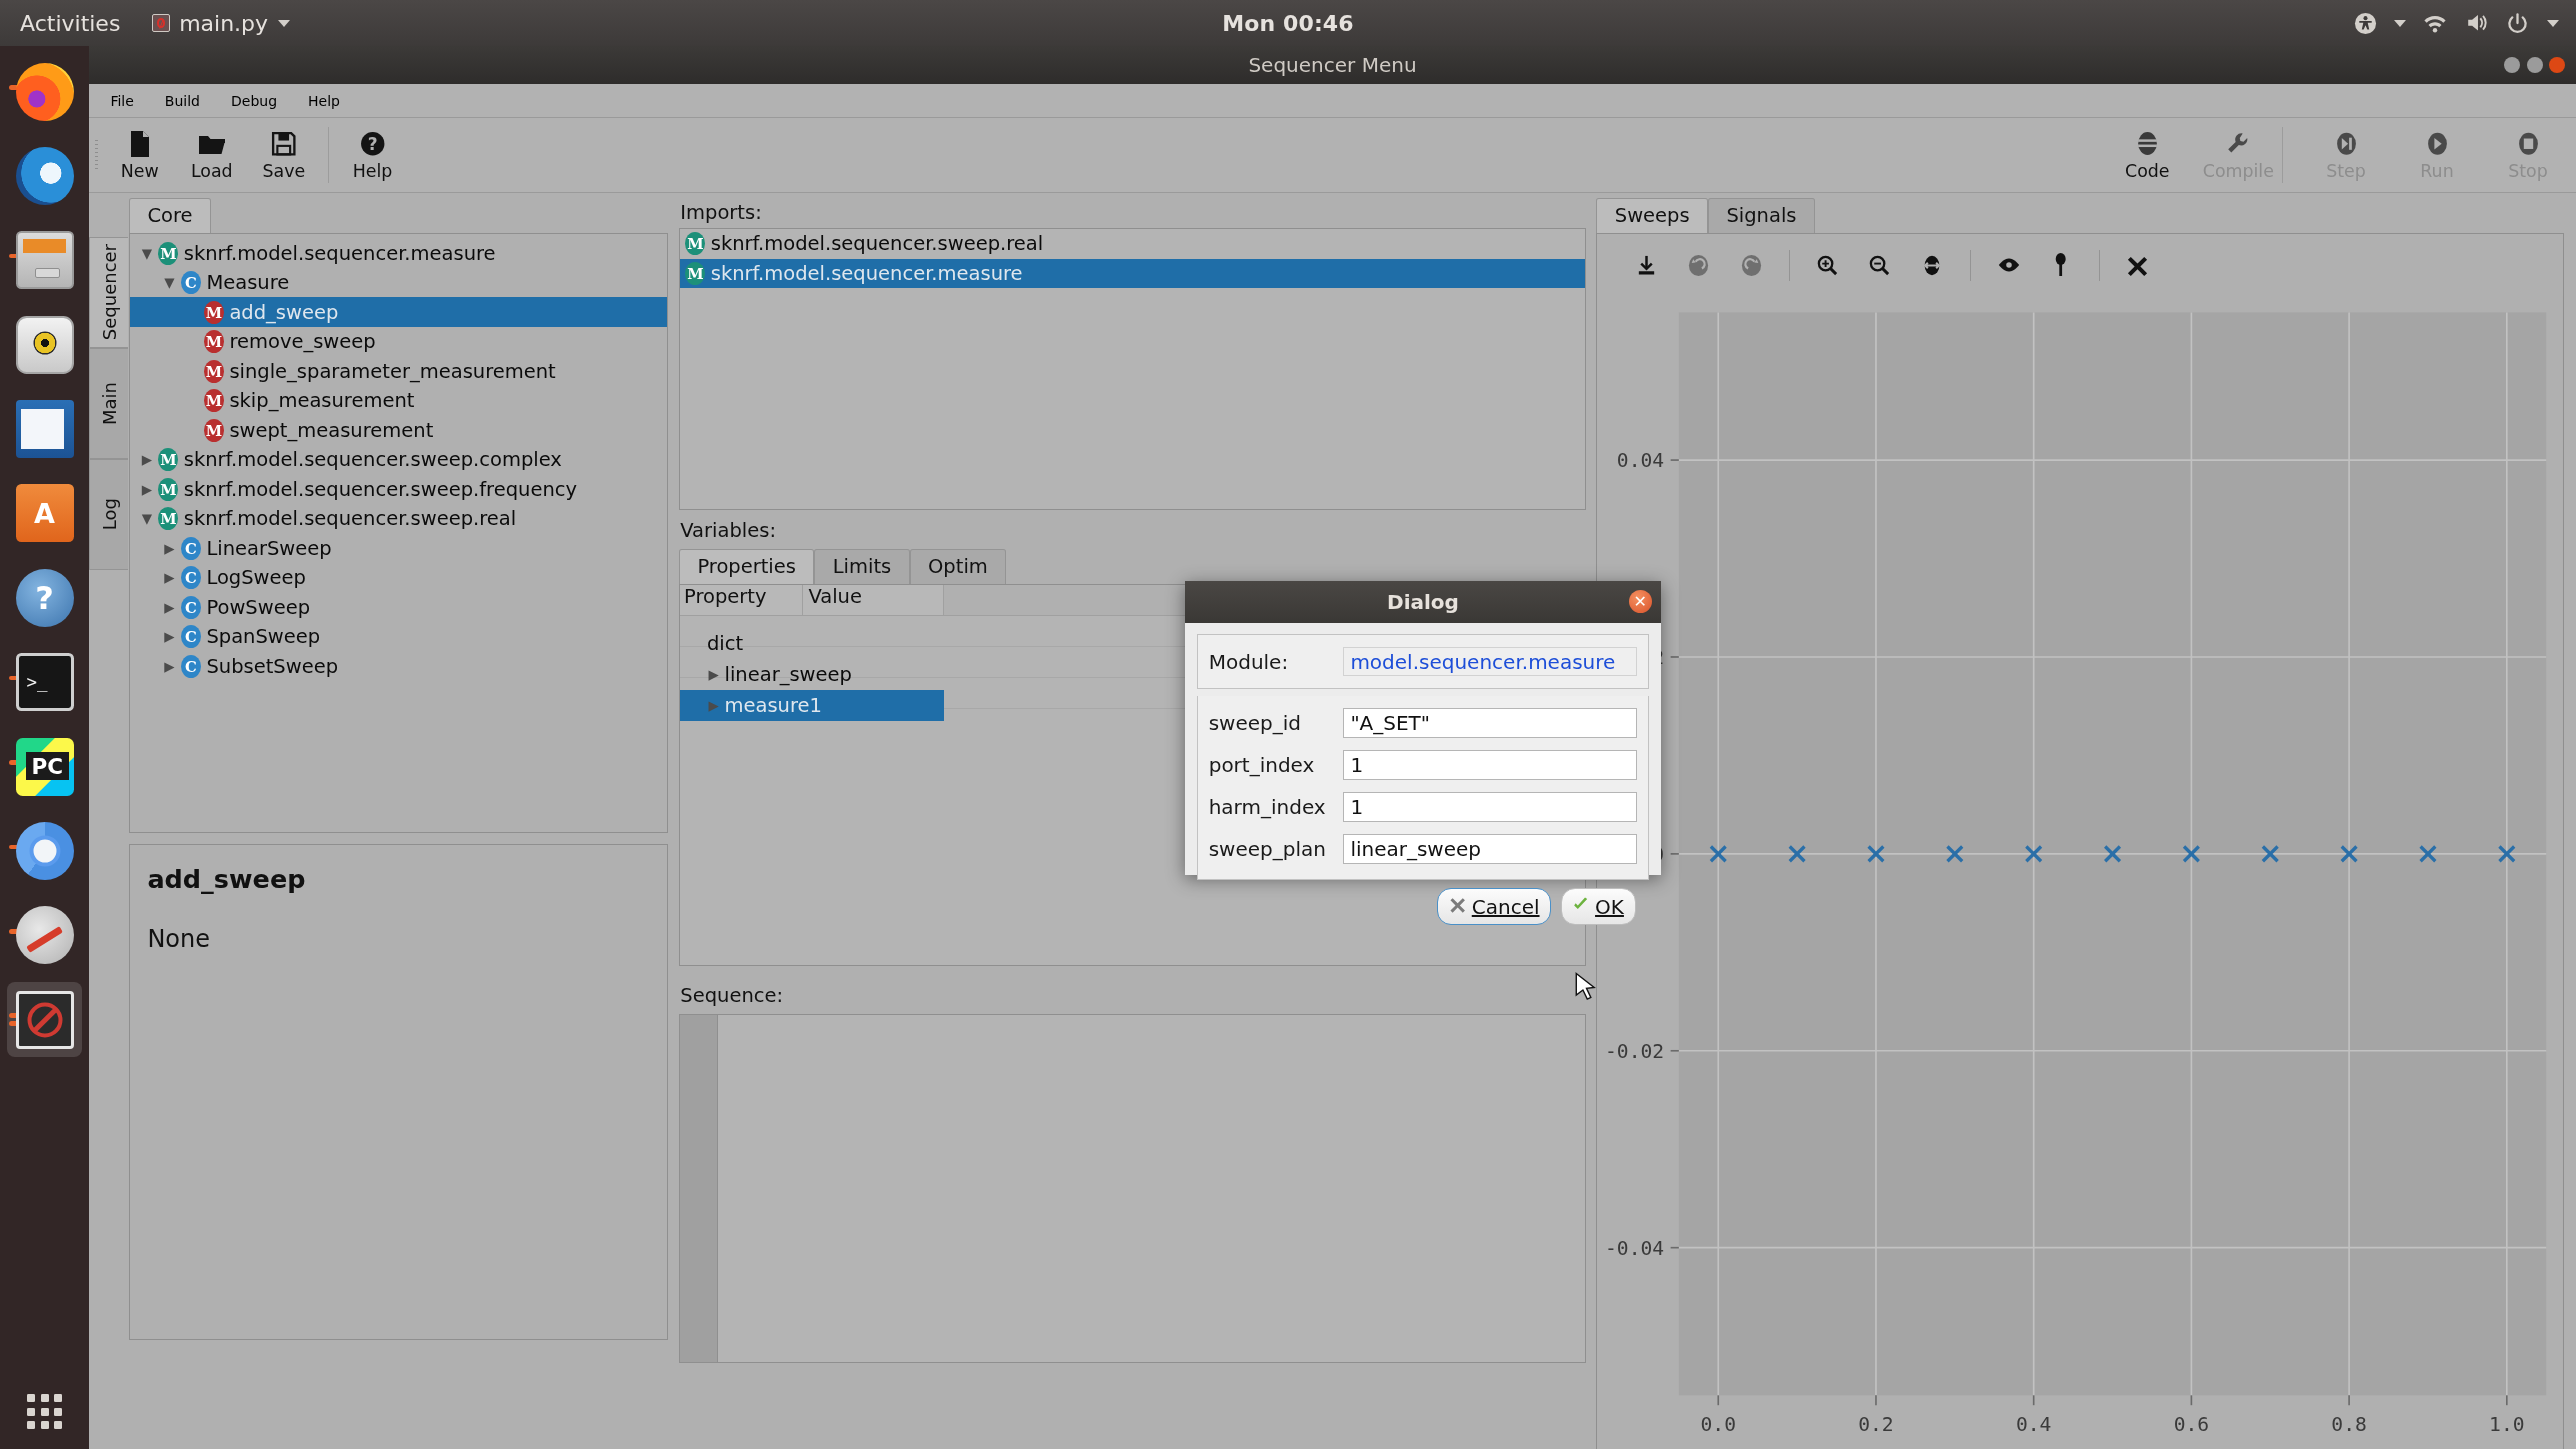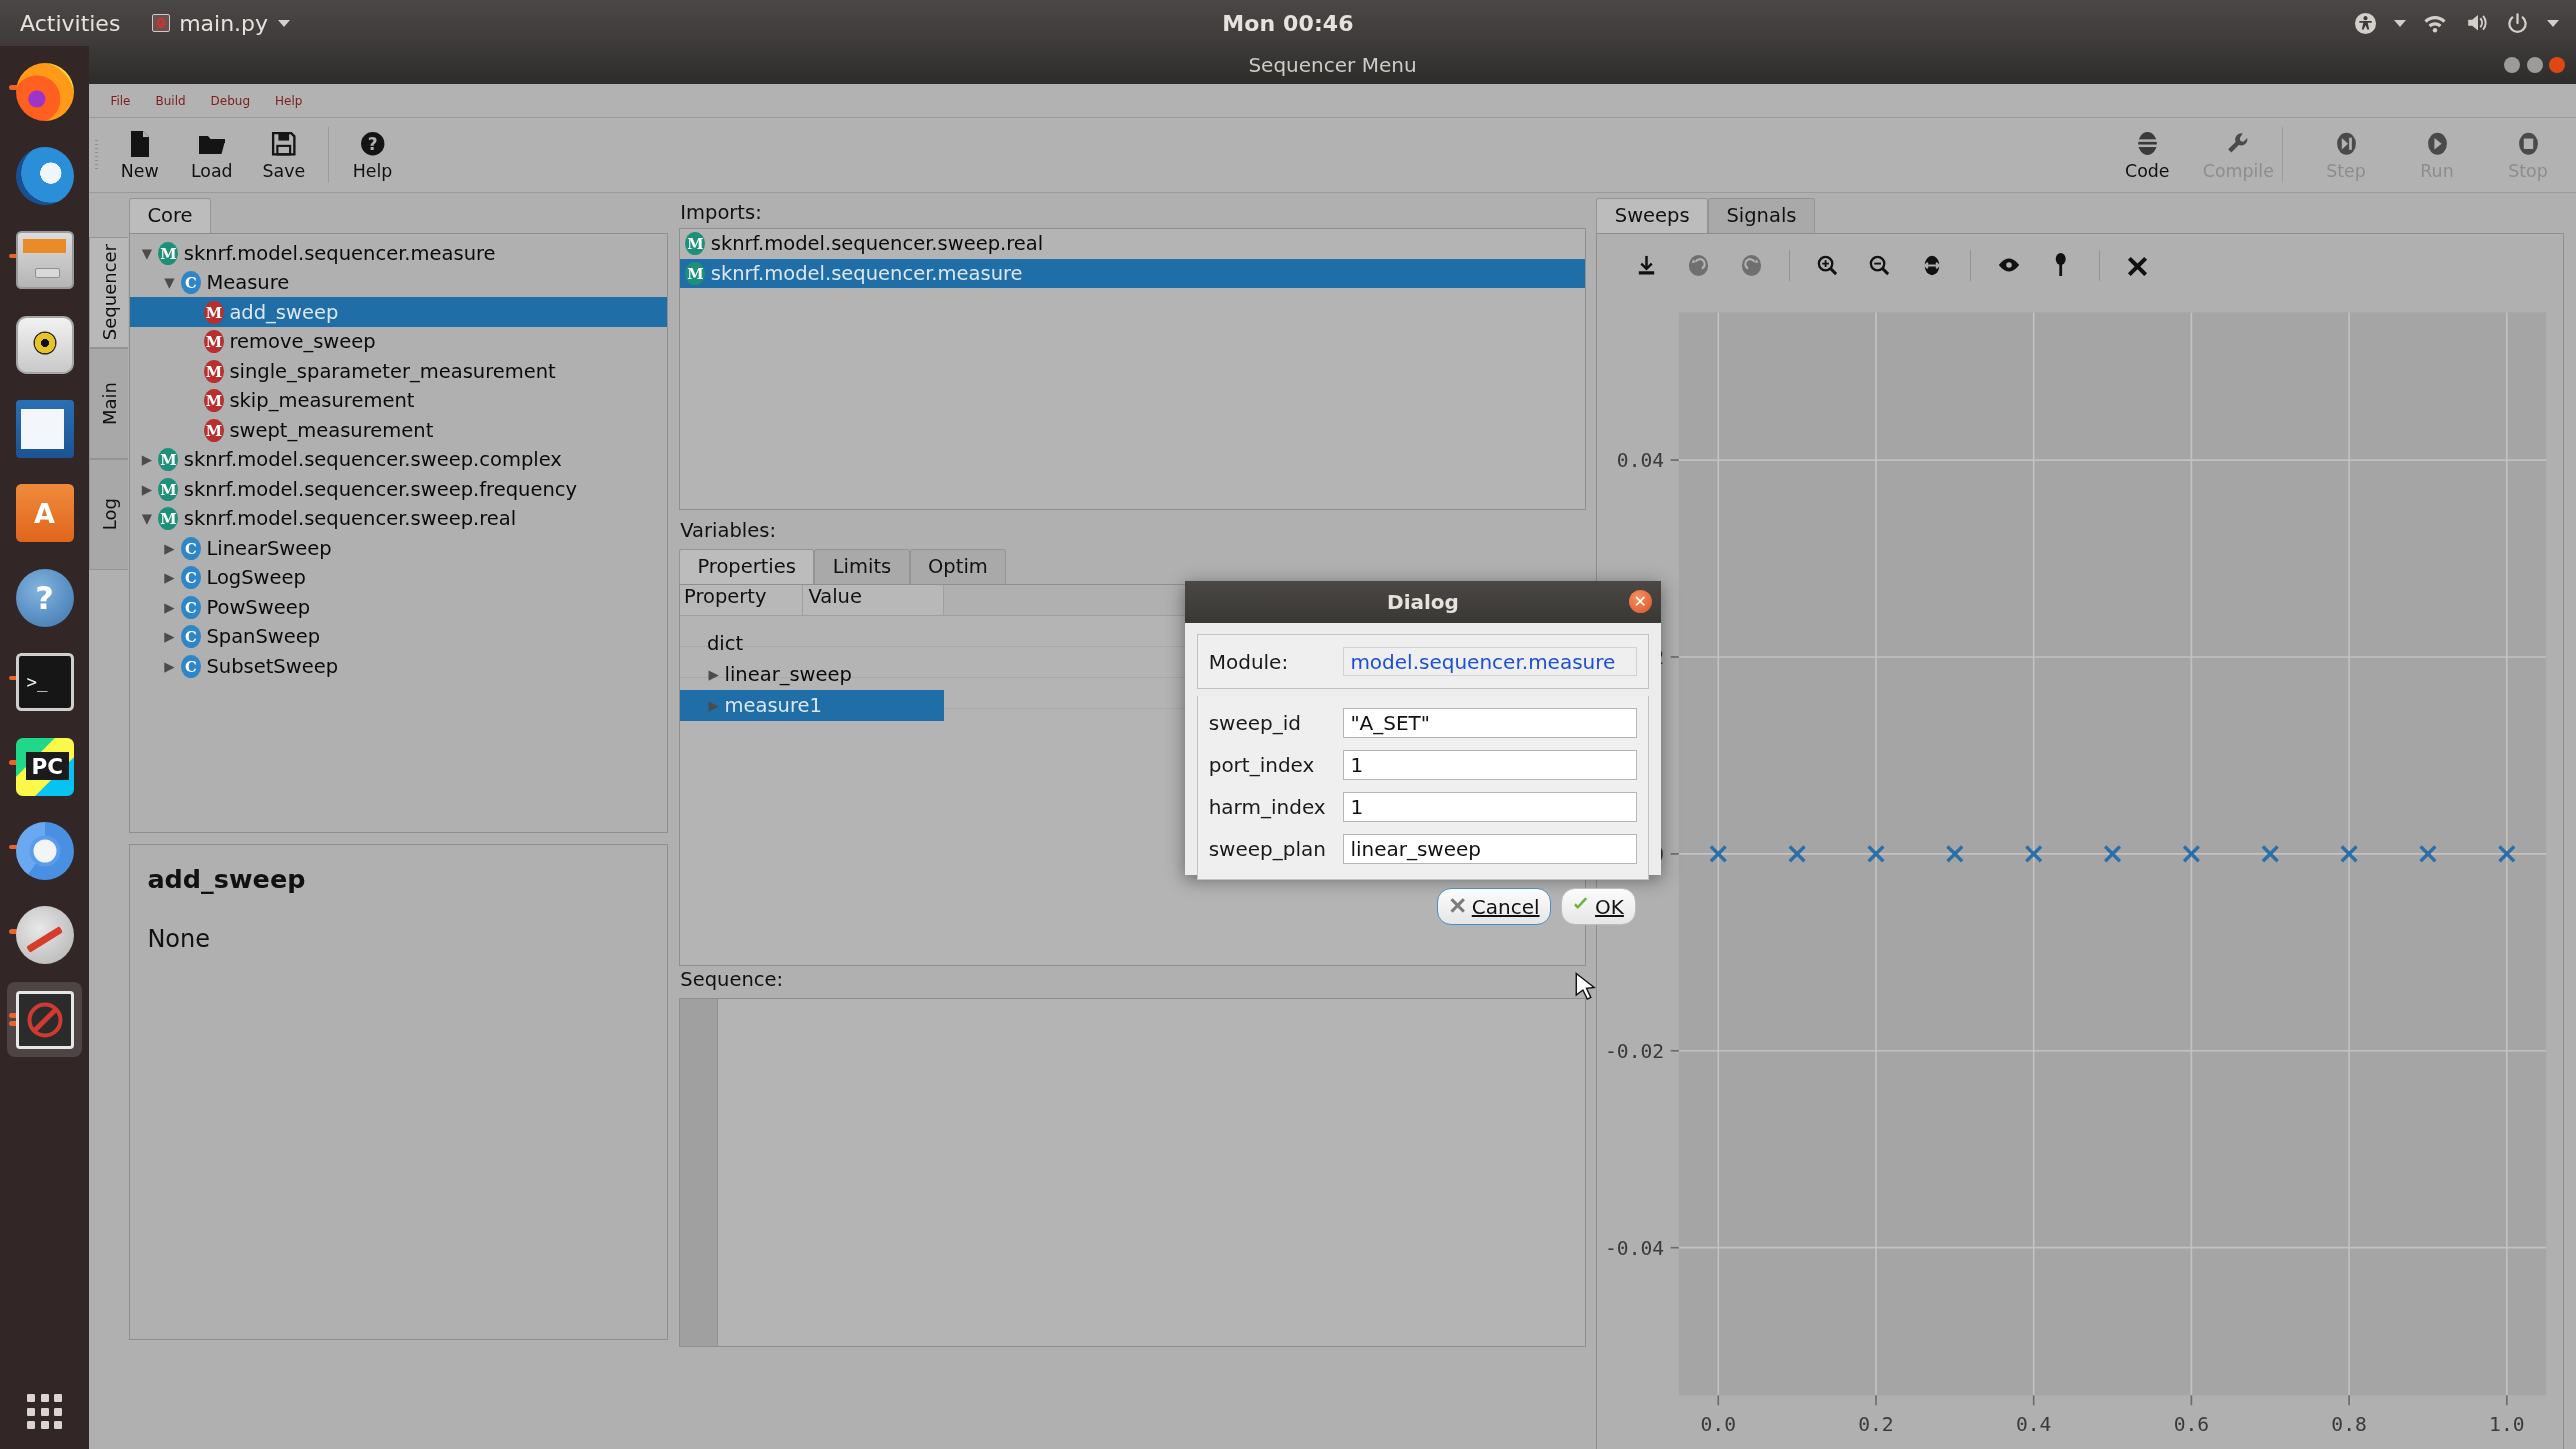--- a/index.html
+++ b/index.html
@@ -100,22 +100,22 @@
     height: 38px; background: linear-gradient(to bottom,#3c3a38,#2e2c2b);
     display: flex; align-items: center; justify-content: center;
     color: #cfcac4; font-size: 20px; position: relative;
   }
   #wbtns { position:absolute; right: 10.7px; top: 0; height: 38px; display:flex; align-items:center; gap: 6.7px; }
   .wb { width: 16px; height: 16px; border-radius: 50%; background: #9b9b9b; }
   .wb.close { background: #dd4814; }
 
   #menubar {
     height: 34px; background: #b2b2b2; border-bottom: 0.7px solid #9a9a9a;
-    display: flex; align-items: center; padding-left: 17.4px; gap: 17px;
-    font-size: 12px; color: #7f1d1d;
+    display: flex; align-items: center; padding-left: 17.4px; gap: 23px;
+    font-size: 14px; color: #000000;
   }
   #menubar .mi { padding: 1.3px 4px; }
 
   #toolbar {
     height: 75px; background: #b2b2b2; border-bottom: 0.7px solid #9a9a9a;
     display: flex; align-items: stretch; position: relative;
   }
   .tgrip { width: 14.8px; display:flex; align-items:center; justify-content:center; }
   .tgrip i { width:2.7px; height:29.5px; background: repeating-linear-gradient(to bottom,#8e8e8e 0 1.3px, transparent 1.3px 4px); display:block; }
   .tbtn {
@@ -597,21 +597,21 @@
             <div class="vrow sel">
               <div class="cellA" style="padding-left: 23px;">
                 <span class="varrow-ind">▶</span>
                 <span>measure1</span>
               </div>
               <div class="cellB"></div>
             </div>
           </div>
       </div>
 
-      <div class="seclabel" style="margin-top:2px">Sequence:</div>
+      <div class="seclabel" style="margin-top:18px">Sequence:</div>
       <div id="seqbox">
           <div class="gutter"></div>
         </div>
     </div>
 
     <div id="rightpanel">
       <div class="tabstrip">
         <div class="tab active">Sweeps</div>
         <div class="tab">Signals</div>
       </div>

